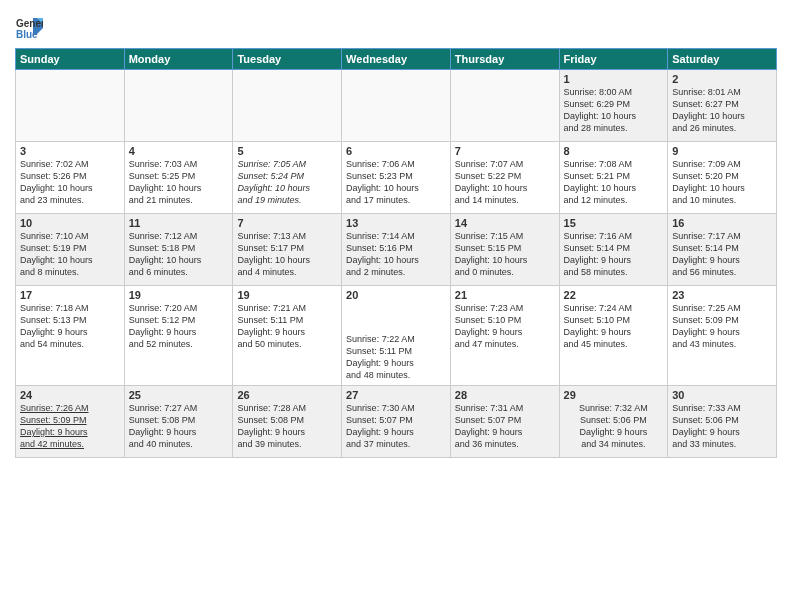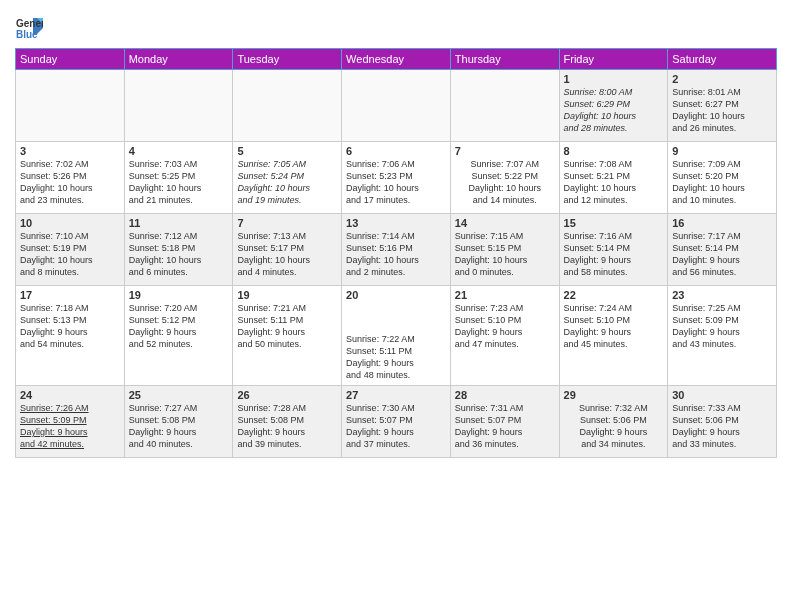--- a/index.html
+++ b/index.html
@@ -49,24 +49,24 @@
     .location-title {
       font-size: 14px;
       color: #555;
     }
     table {
       width: 100%;
       border-collapse: collapse;
       table-layout: fixed;
     }
     th {
-      background-color: #a21caf;
+      background-color: #0f766e;
       color: #fff;
       font-size: 11px;
-      font-weight: normal;
+      font-weight: bold;
       padding: 4px 4px;
       text-align: left;
       border: 1px solid #5a9ad4;
     }
     td {
       vertical-align: top;
       font-size: 9px;
       color: #333;
       padding: 3px 4px;
       border: 1px solid #ccc;
@@ -129,21 +129,21 @@
     </thead>
     <tbody id="calendar-body">
     <tr>
           <td class="empty"></td>
           <td class="empty"></td>
           <td class="empty"></td>
           <td class="empty"></td>
           <td class="empty"></td>
           <td class="shaded">
             <span class="day-num">1</span>
-            <div class="day-info" style="white-space: pre-line; font-style: italic;">Sunrise: 8:00 AM
+            <div class="day-info" style="white-space: pre-line;">Sunrise: 8:00 AM
 Sunset: 6:29 PM
 Daylight: 10 hours
 and 28 minutes.</div>
           </td>
           <td class="shaded">
             <span class="day-num">2</span>
             <div class="day-info" style="white-space: pre-line;">Sunrise: 8:01 AM
 Sunset: 6:27 PM
 Daylight: 10 hours
 and 26 minutes.</div>
@@ -173,21 +173,21 @@
           </td>
           <td>
             <span class="day-num">6</span>
             <div class="day-info" style="white-space: pre-line;">Sunrise: 7:06 AM
 Sunset: 5:23 PM
 Daylight: 10 hours
 and 17 minutes.</div>
           </td>
           <td>
             <span class="day-num">7</span>
-            <div class="day-info" style="white-space: pre-line; text-align: center;">Sunrise: 7:07 AM
+            <div class="day-info" style="white-space: pre-line;">Sunrise: 7:07 AM
 Sunset: 5:22 PM
 Daylight: 10 hours
 and 14 minutes.</div>
           </td>
           <td>
             <span class="day-num">8</span>
             <div class="day-info" style="white-space: pre-line;">Sunrise: 7:08 AM
 Sunset: 5:21 PM
 Daylight: 10 hours
 and 12 minutes.</div>

